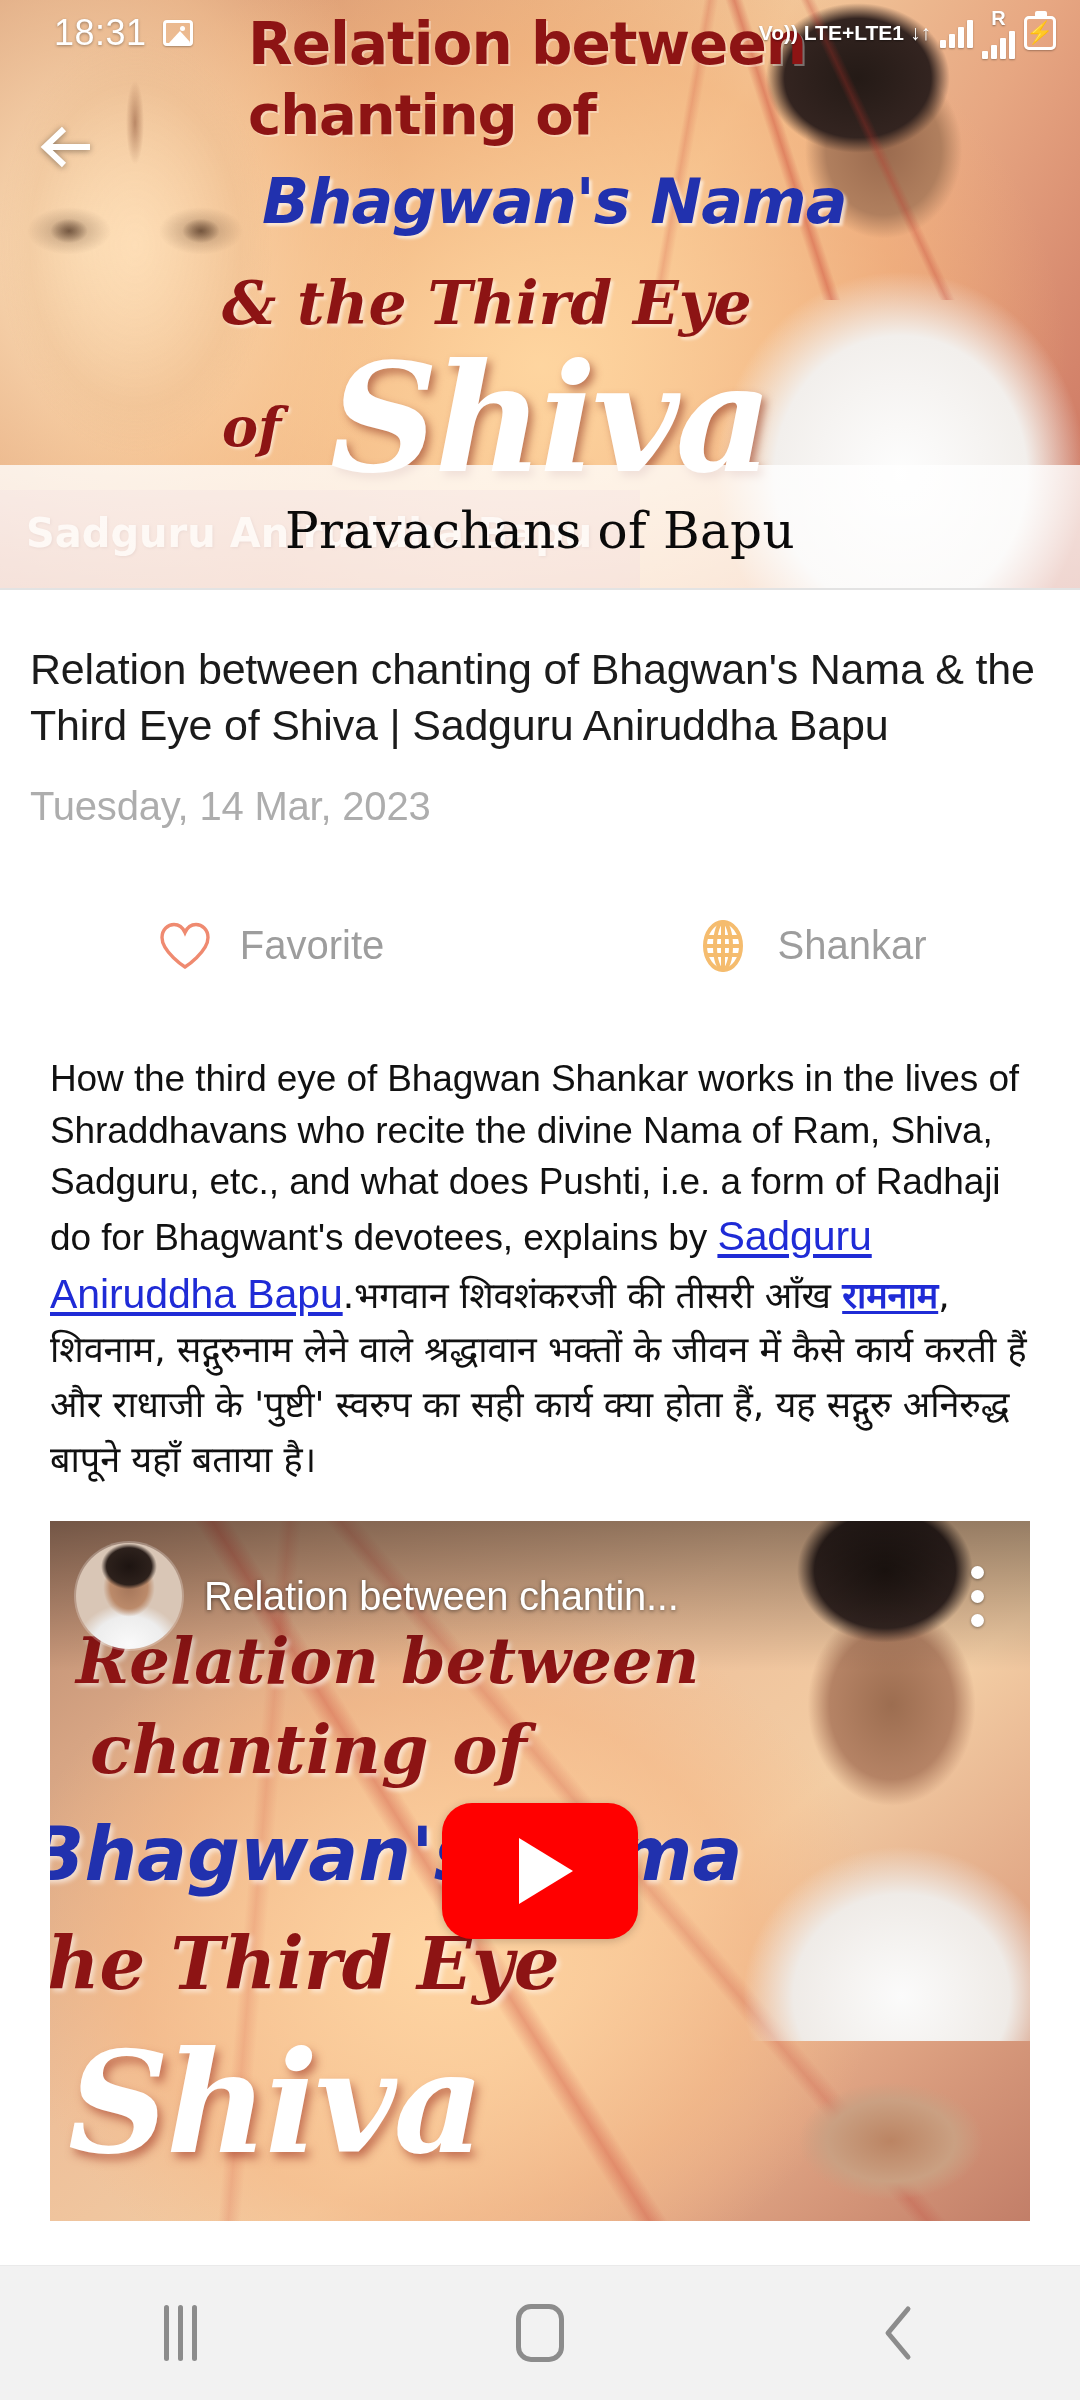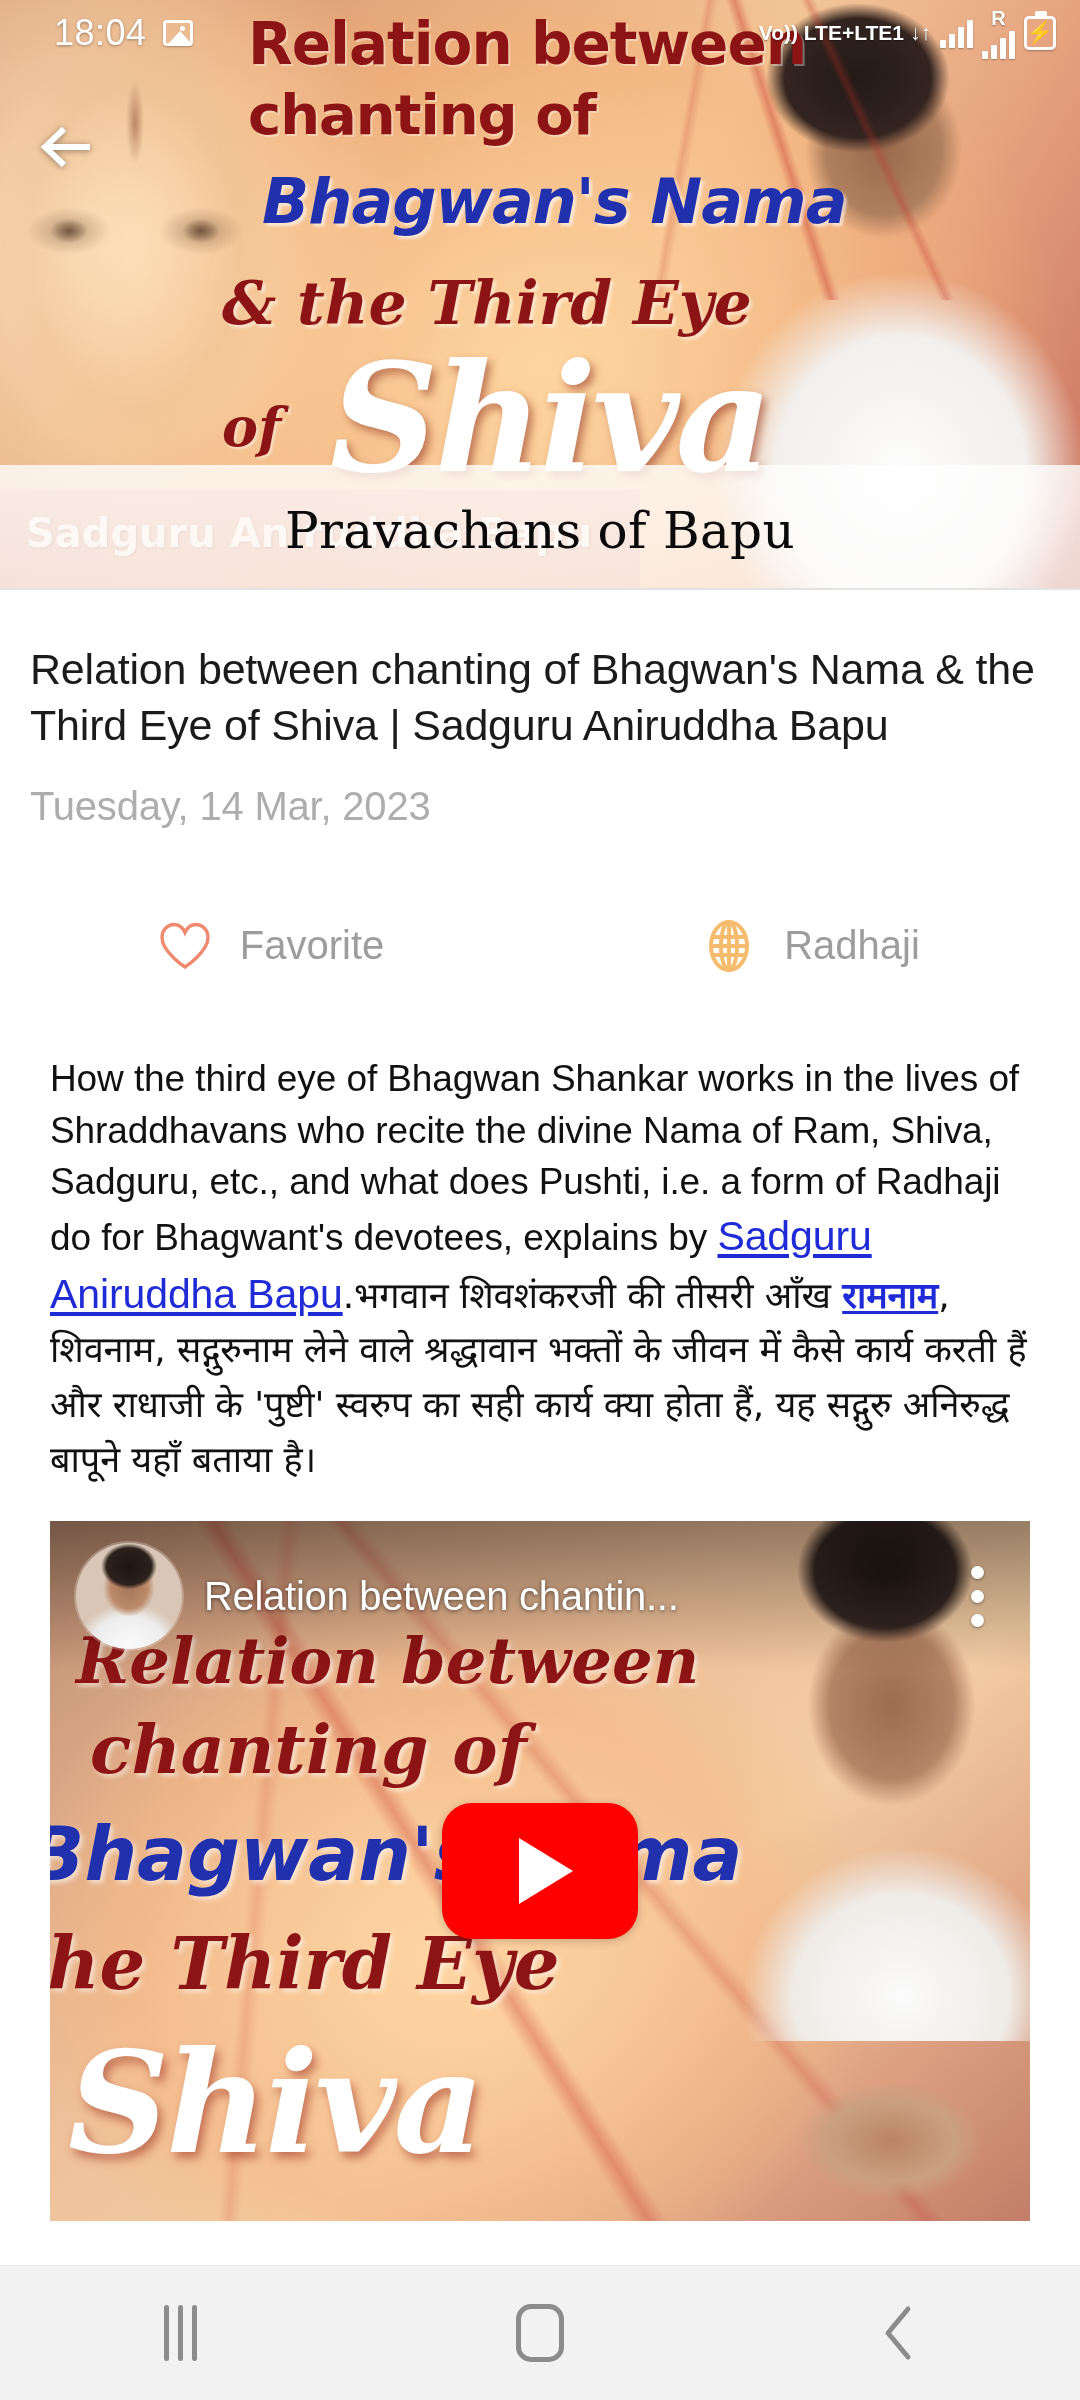--- a/index.html
+++ b/index.html
@@ -303,21 +303,21 @@
       <div class="ht ht-l4">&amp; the Third Eye</div>
       <div class="ht ht-of">of</div>
       <div class="ht ht-shiva">Shiva</div>
       <div class="ht-credit-bar"></div>
       <div class="ht ht-credit">Sadguru Aniruddha Bapu</div>
     </div>
   </div>
 
   <div class="statusbar">
     <div class="sb-left">
-      <div class="sb-time">18:04</div>
+      <div class="sb-time">18:31</div>
       <div class="sb-gallery"></div>
     </div>
     <div class="sb-right">
       <div class="sb-volte">
         <div>Vo)) LTE+</div>
         <div class="sb-volte-row">
           <span>LTE1</span>
           <span>↓↑</span>
         </div>
       </div>
@@ -374,21 +374,21 @@
         <span class="ico">
           <svg width="52" height="54" viewBox="0 0 52 54" aria-hidden="true">
             <ellipse cx="26" cy="27" rx="18" ry="24" fill="none" stroke="#f5bc6e" stroke-width="4"></ellipse>
             <ellipse cx="26" cy="27" rx="8" ry="24" fill="none" stroke="#f5bc6e" stroke-width="4"></ellipse>
             <line x1="9" y1="18" x2="43" y2="18" stroke="#f5bc6e" stroke-width="4"></line>
             <line x1="8" y1="27" x2="44" y2="27" stroke="#f5bc6e" stroke-width="4"></line>
             <line x1="9" y1="36" x2="43" y2="36" stroke="#f5bc6e" stroke-width="4"></line>
             <line x1="26" y1="3" x2="26" y2="51" stroke="#f5bc6e" stroke-width="4"></line>
           </svg>
         </span>
-        <span class="action-label">Radhaji</span>
+        <span class="action-label">Shankar</span>
       </div>
 
 
     </div>
 
     <div class="body-sep"></div>
 
     <div class="body-text">
       <span>How the third eye of Bhagwan Shankar works in the lives of Shraddhavans who recite the divine Nama of Ram, Shiva, Sadguru, etc., and what does Pushti, i.e. a form of Radhaji do for Bhagwant's devotees, explains by </span><a class="link">Sadguru  Aniruddha Bapu</a><span class="devanagari">.भगवान शिवशंकरजी की तीसरी आँख </span><a class="link-hi devanagari">रामनाम</a><span class="devanagari">, शिवनाम, सद्गुरुनाम लेने वाले श्रद्धावान भक्तों के जीवन में कैसे कार्य करती हैं और राधाजी के 'पुष्टी' स्वरुप का सही कार्य क्या होता हैं, यह सद्गुरु अनिरुद्ध बापूने यहाँ बताया है।</span>
     </div>

